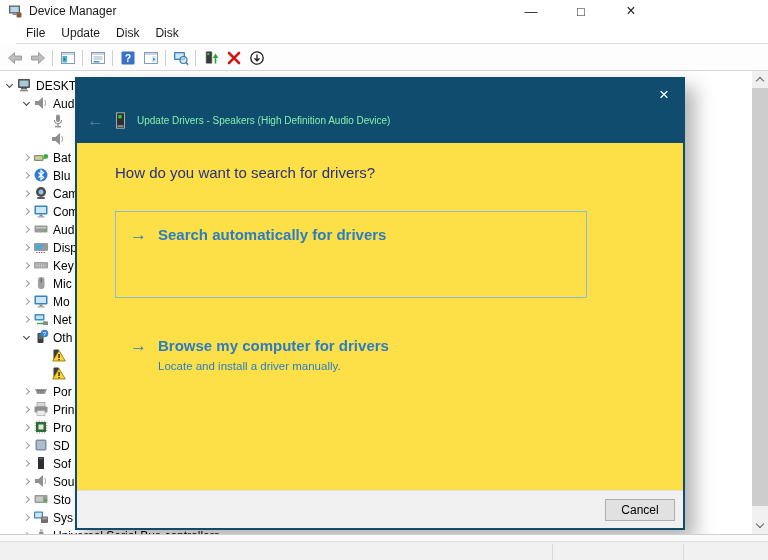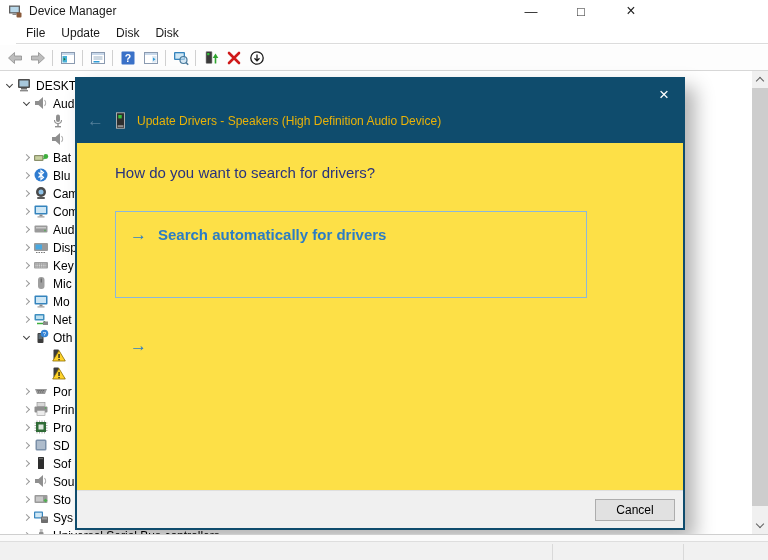--- a/index.html
+++ b/index.html
@@ -40,32 +40,32 @@
   .scroll-thumb{position:absolute;left:0;top:17px;width:16px;height:418px;background:#cdcdcd;}
   
   .dialog{position:absolute;left:75px;top:77px;width:610px;height:453px;background:#fff;
           border:2px solid var(--accent,#0f4c6d);box-shadow:10px 10px 18px rgba(0,0,0,0.30);
           display:flex;flex-direction:column;}
   .dlg-header{position:relative;height:64px;background:var(--accent,#0f4c6d);flex:0 0 64px;}
   .dlg-close{position:absolute;right:10px;top:5px;color:#fff;font-size:17px;line-height:17px;padding:2px 4px;}
   .dlg-head-row{position:absolute;left:10px;top:33px;display:flex;align-items:center;gap:9px;}
   .dlg-back{color:#55809b;font-size:17px;line-height:16px;}
   .dlg-title-icon{width:15px;height:17px;}
-  .dlg-title{color:#eab308;font-size:12px;}
+  .dlg-title{color:#86efac;font-size:10px;}
   .dlg-body{flex:1;background:#fde047;padding:21px 25px 0 38px;}
   .dlg-heading{font-size:15px;color:var(--heading,#28327e);margin:0 0 30px 0;font-weight:400;}
   .option{display:flex;gap:11px;width:472px;padding:13px 14px;}
   .option.bordered{border:1px solid var(--optborder,#8cb8da);min-height:87px;}
   .option.plain{border:1px solid transparent;margin-top:24px;}
   .opt-arrow{color:var(--link,#2b7cc5);font-size:17px;line-height:20px;flex:0 0 auto;}
   .opt-title{color:var(--link,#2b7cc5);font-size:15px;line-height:20px;font-weight:bold;}
   .opt-desc{color:var(--link,#2b7cc5);font-size:11.5px;line-height:14px;margin-top:3px;max-width:424px;}
   .dlg-footer{flex:0 0 38px;background:#f0f0f0;border-top:1px solid #dfdfdf;
               display:flex;align-items:center;justify-content:flex-end;padding-right:8px;}
-  .cancel-btn{width:80px;height:22px;background:#e1e1e1;border:1px solid #adadad;
+  .cancel-btn{width:70px;height:22px;background:#e1e1e1;border:1px solid #adadad;
               font-size:12px;font-family:"Liberation Sans",sans-serif;display:flex;align-items:center;justify-content:center;}
   
   .win-bottom-edge{position:absolute;left:0;top:534px;width:768px;height:7px;background:#fafafa;border-top:1px solid #cfcfcf;}
   .taskbar{position:absolute;left:0;top:541px;width:768px;height:19px;background:#f1f1f1;border-top:1px solid #dedede;}
   .tb-div{position:absolute;top:2px;width:1px;height:17px;background:#d9d9d9;}
 </style>
 </head>
 <body>
 
 <div class="screen">
@@ -471,20 +471,24 @@
     <div class="dlg-body">
       <p class="dlg-heading">How do you want to search for drivers?</p>
       <div class="option bordered">
         <span class="opt-arrow">→</span>
         <span>
           <div class="opt-title">Search automatically for drivers</div>
         </span>
       </div>
       <div class="option plain">
         <span class="opt-arrow">→</span>
+        <span>
+          <div class="opt-title">Browse my computer for drivers</div>
+          <div class="opt-desc">Locate and install a driver manually.</div>
+        </span>
       </div>
     </div>
     <div class="dlg-footer">
       <div class="cancel-btn">Cancel</div>
     </div>
   </div>
 
   <div class="win-bottom-edge"></div>
   <div class="taskbar">
     <span class="tb-div" style="left:552px;"></span>

